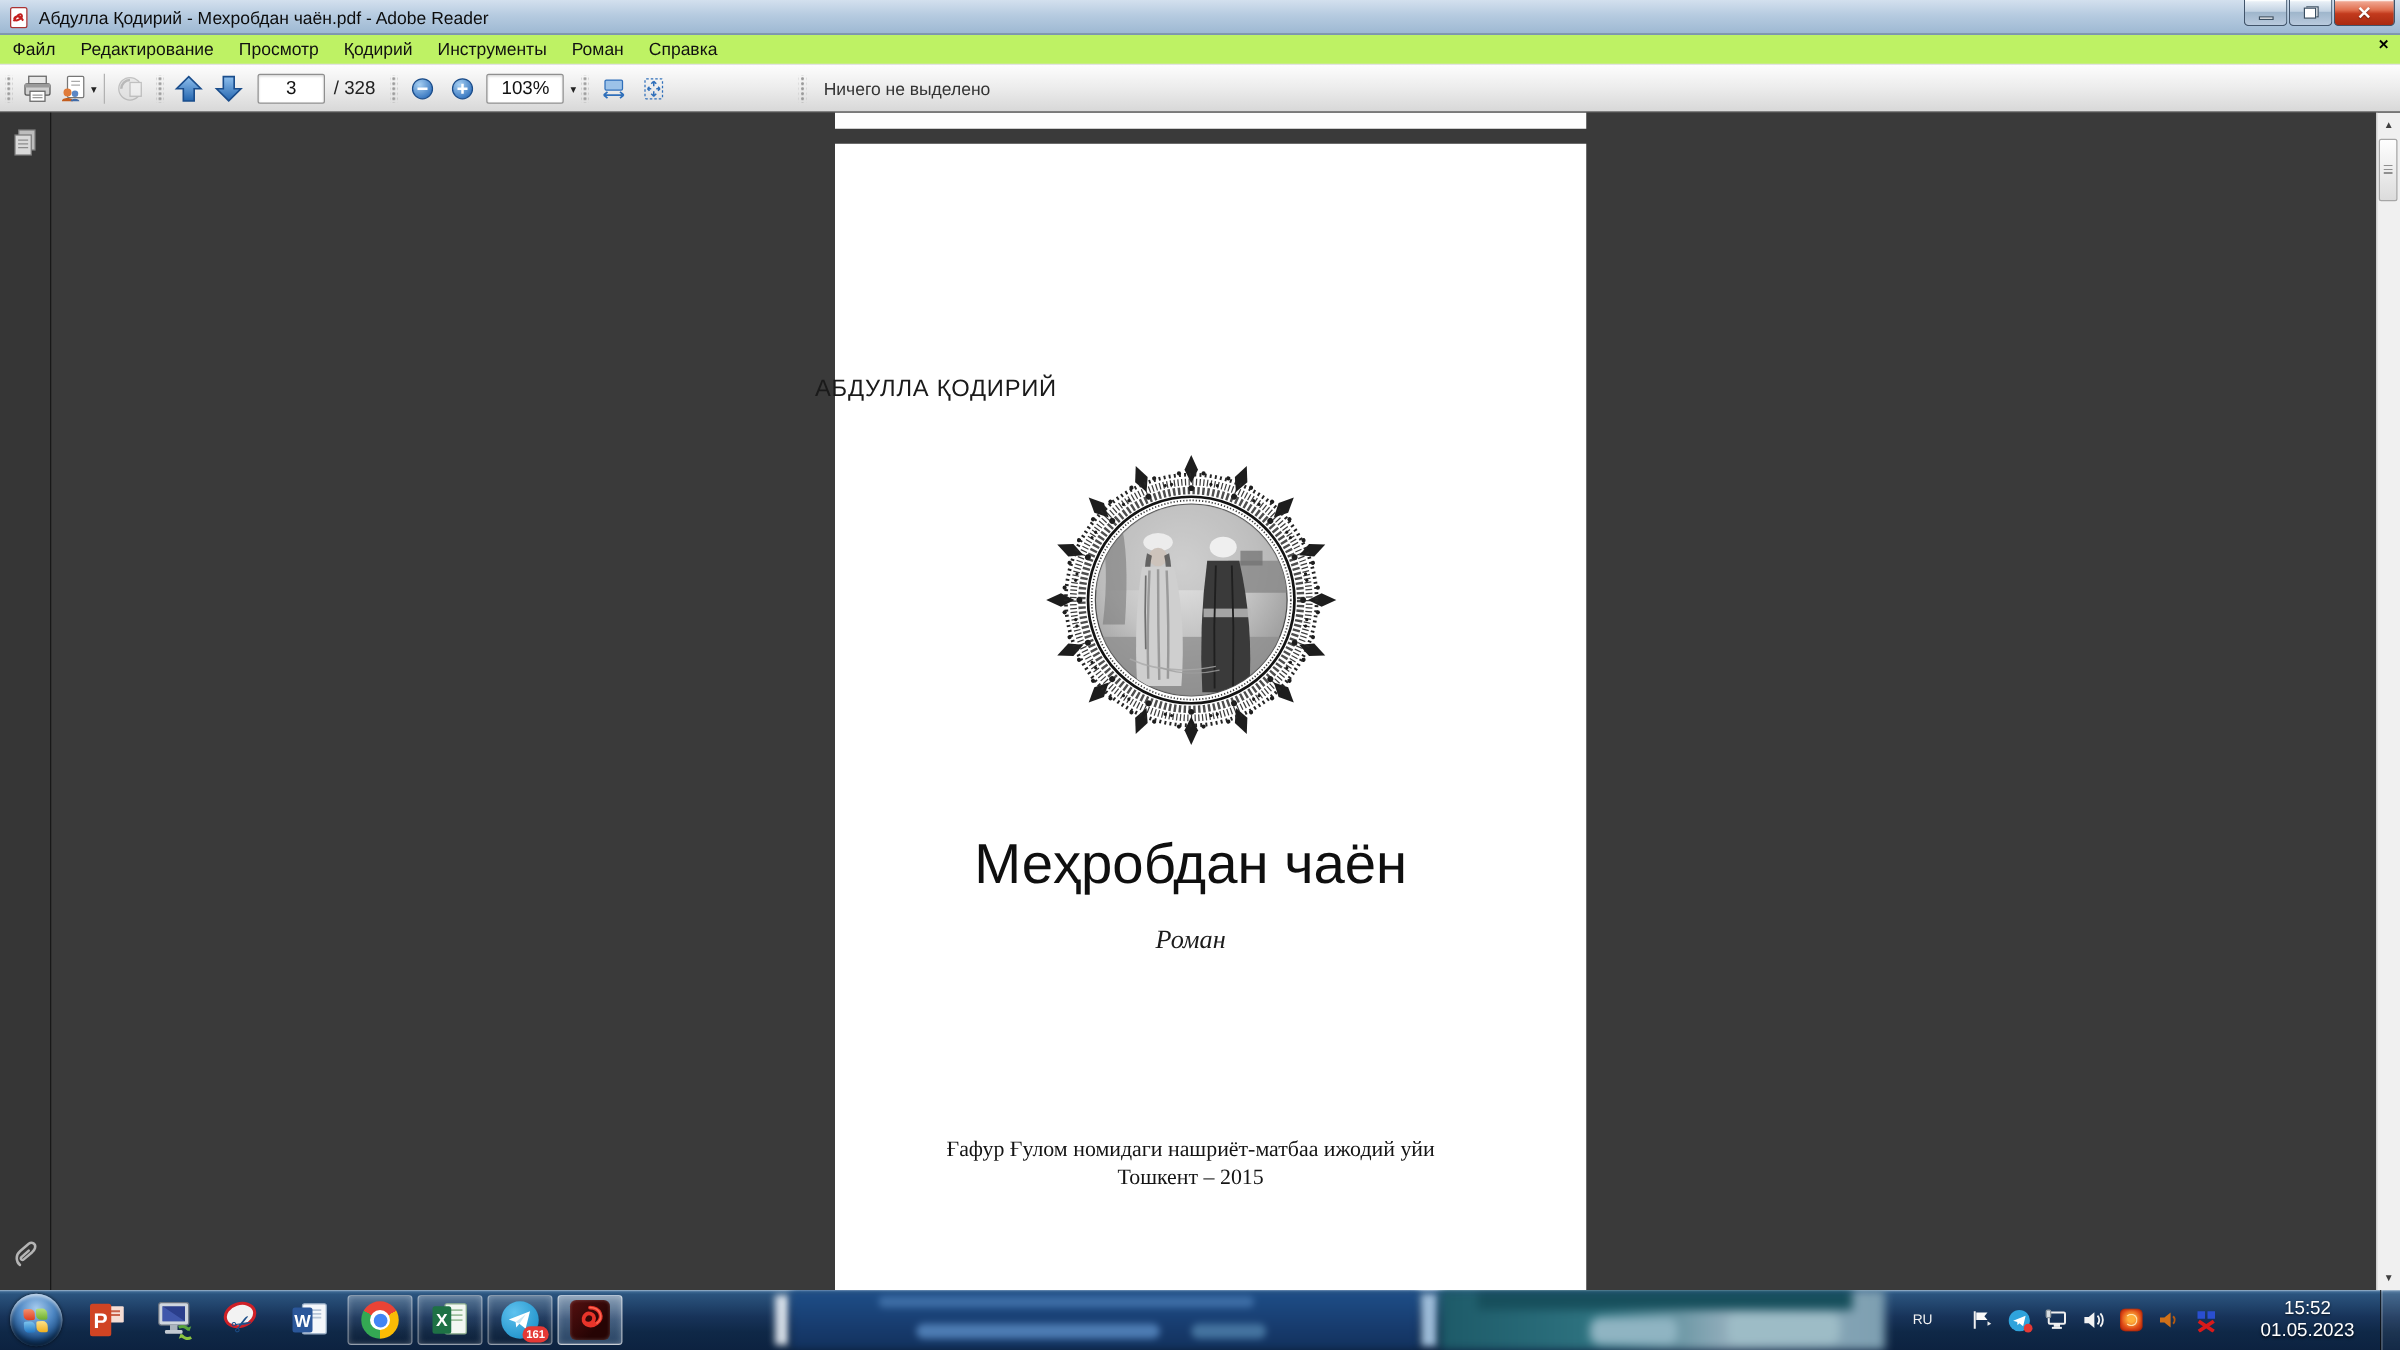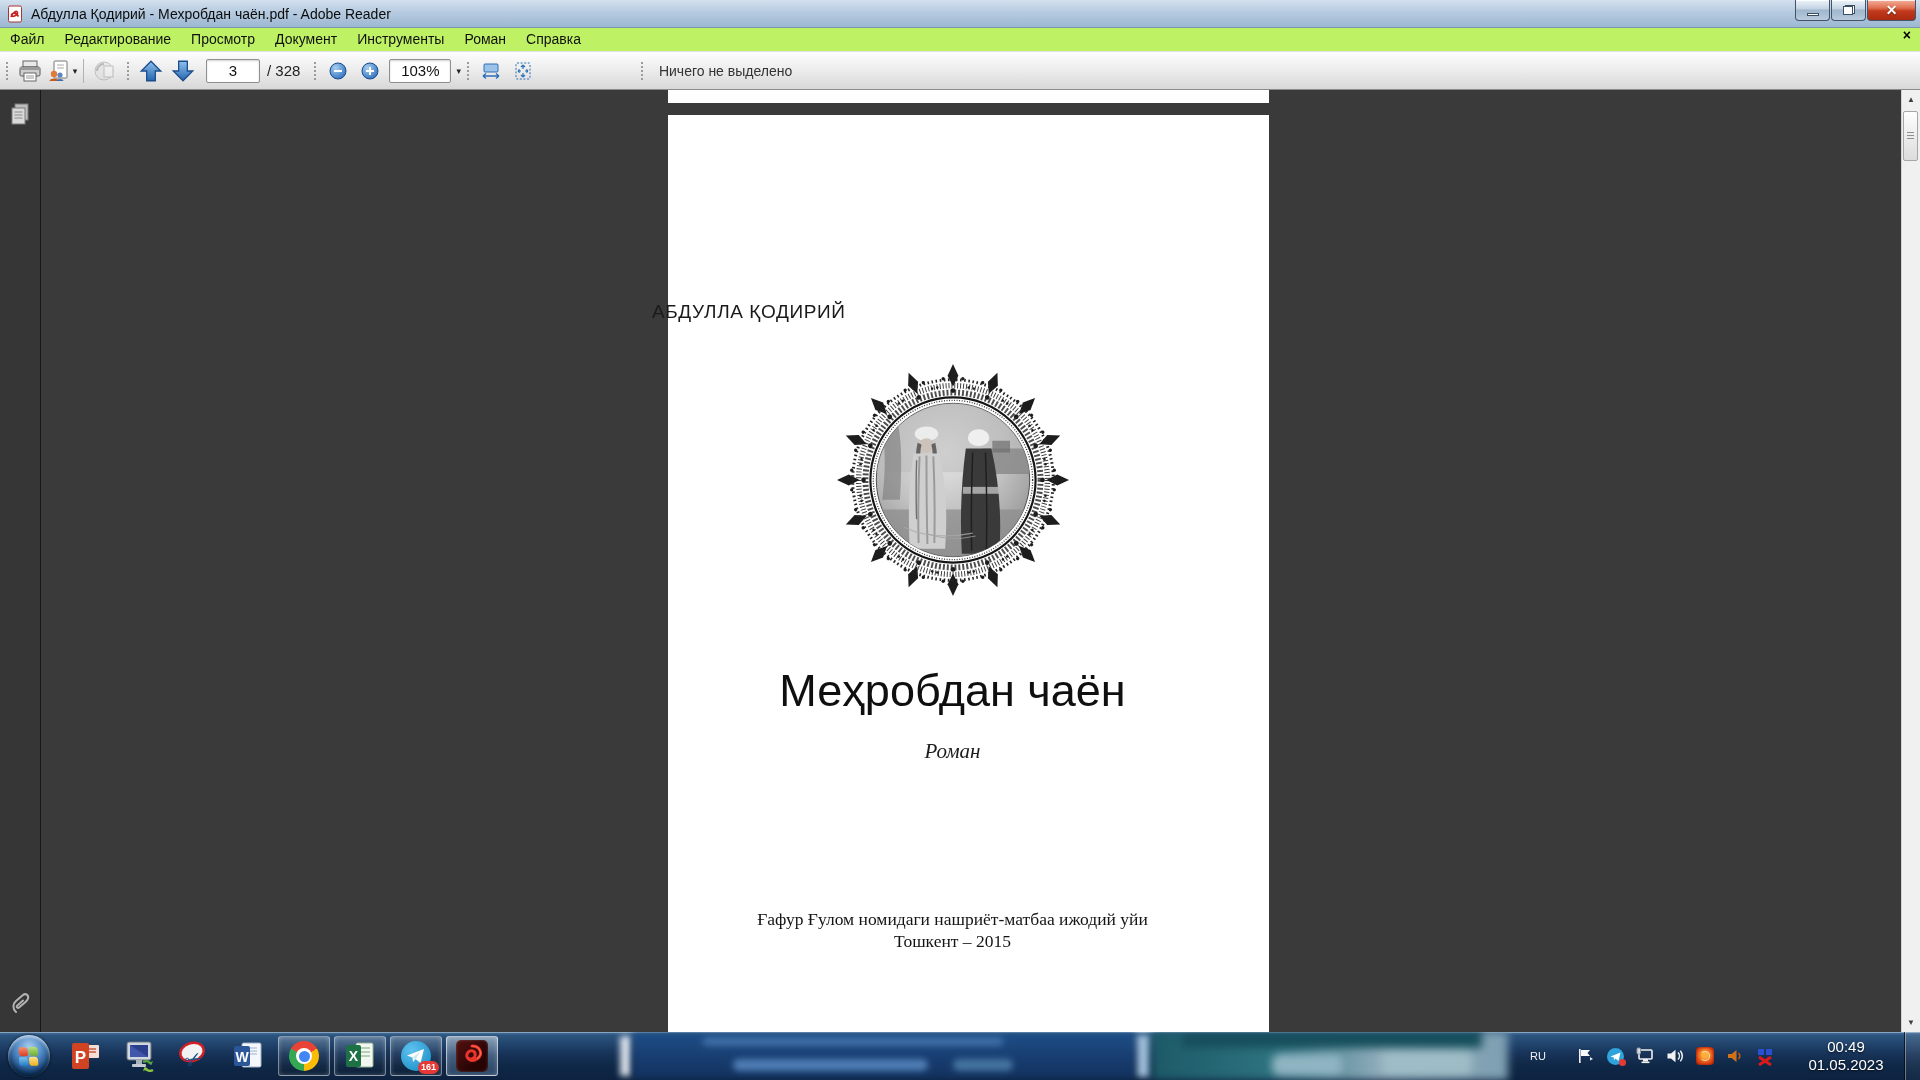--- a/index.html
+++ b/index.html
@@ -131,21 +131,21 @@
     <div class="winbtn close">
         <span>✕</span>
       </div>
   </div>
 </div>
 
 <div class="menubar">
   <span class="menuitem">Файл</span>
   <span class="menuitem">Редактирование</span>
   <span class="menuitem">Просмотр</span>
-  <span class="menuitem">Документ</span>
+  <span class="menuitem">Қодирий</span>
   <span class="menuitem">Инструменты</span>
   <span class="menuitem">Роман</span>
   <span class="menuitem">Справка</span>
   <span class="menu-close">×</span>
 </div>
 
 <div class="toolbar">
   <div class="grip"></div>
 
   <div class="tbtn">
@@ -524,19 +524,19 @@
 
     <div class="tray-ico">
       <svg width="20" height="20" viewBox="0 0 20 20">
         <rect x="3" y="3" width="6" height="6" fill="#2a4fd0"></rect>
         <rect x="11" y="3" width="6" height="6" fill="#2a4fd0"></rect>
         <path d="M4 11 L16 19 M16 11 L4 19" stroke="#d81a1a" stroke-width="3"></path>
       </svg>
     </div>
 
     <div class="clock">
-      <div>00:49</div>
+      <div>15:52</div>
       <div>01.05.2023</div>
     </div>
 
     <div class="show-desktop"></div>
   </div>
 </div>
 
 </body></html>

